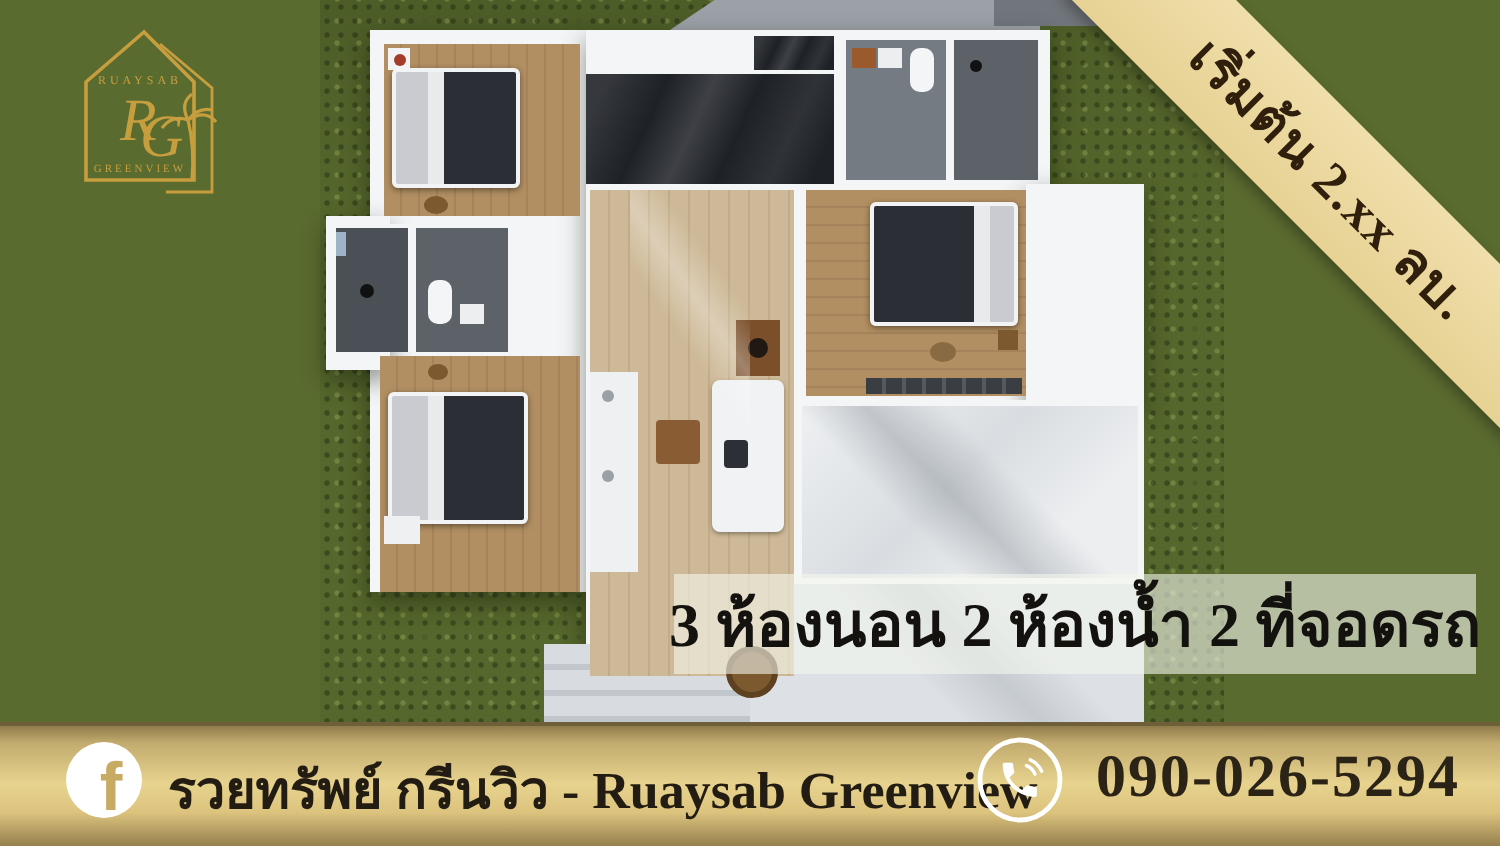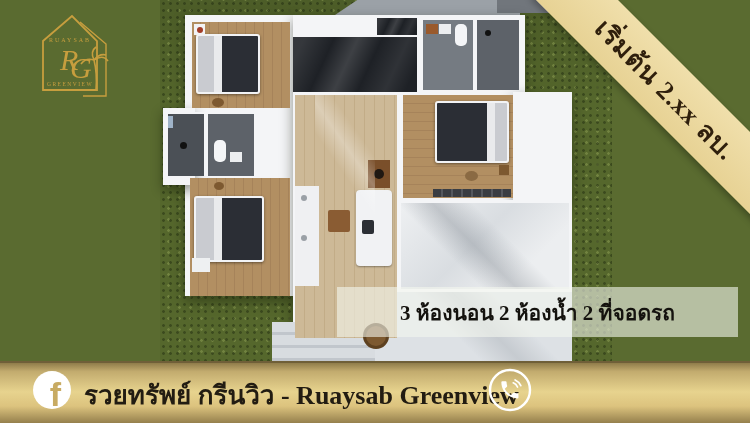--- a/index.html
+++ b/index.html
@@ -72,21 +72,21 @@
   .fold-br { left:716px; top:158px; width:0; height:0;
     border-right:34px solid #c9a75c; border-bottom:34px solid transparent; }
 
   
   .banner {
     left:337px; top:287px; width:401px; height:50px;
     background:rgba(243,247,238,0.60);
     display:flex; align-items:center; justify-content:center;
   }
   .banner-text {
-    font-size:21px; font-weight:bold; color:#14120e; white-space:nowrap;
+    font-size:31px; font-weight:bold; color:#14120e; white-space:nowrap;
     font-family:"Liberation Serif", serif;
   }
 
   
   .footer {
     left:0; top:361px; width:750px; height:62px;
     background:linear-gradient(180deg,#8f7c4a 0,#c2ab6e 14%,#e7d38e 48%,#dcc37e 72%,#95804d 100%);
     border-top:2px solid #6f5f38;
   }
   .fb-circle { left:33px; top:371px; width:38px; height:38px; border-radius:50%;
@@ -212,14 +212,15 @@
   <div class="abs phone-badge">
     <svg width="44" height="44" viewBox="0 0 44 44">
       <circle cx="22" cy="22" r="20" fill="none" stroke="#ffffff" stroke-width="2.4"></circle>
       <g transform="translate(10.5,10.5) scale(0.95)">
         <path fill="#ffffff" d="M6.6 10.8c1.4 2.8 3.8 5.1 6.6 6.6l2.2-2.2c.3-.3.7-.4 1-.2 1.1.4 2.3.6 3.6.6.6 0 1 .4 1 1V20c0 .6-.4 1-1 1C10.6 21 3 13.4 3 4c0-.6.4-1 1-1h3.5c.6 0 1 .4 1 1 0 1.2.2 2.4.6 3.6.1.3 0 .7-.2 1l-2.3 2.2z"></path>
         <path fill="none" stroke="#ffffff" stroke-width="1.8" stroke-linecap="round" d="M15.5 4.5 a8 8 0 0 1 4.5 4.5"></path>
         <path fill="none" stroke="#ffffff" stroke-width="1.8" stroke-linecap="round" d="M17.5 1.5 a12 12 0 0 1 6 6"></path>
       </g>
     </svg>
   </div>
+  <div class="abs footer-phone">090-026-5294</div>
 
 </div>
 
 </body></html>

